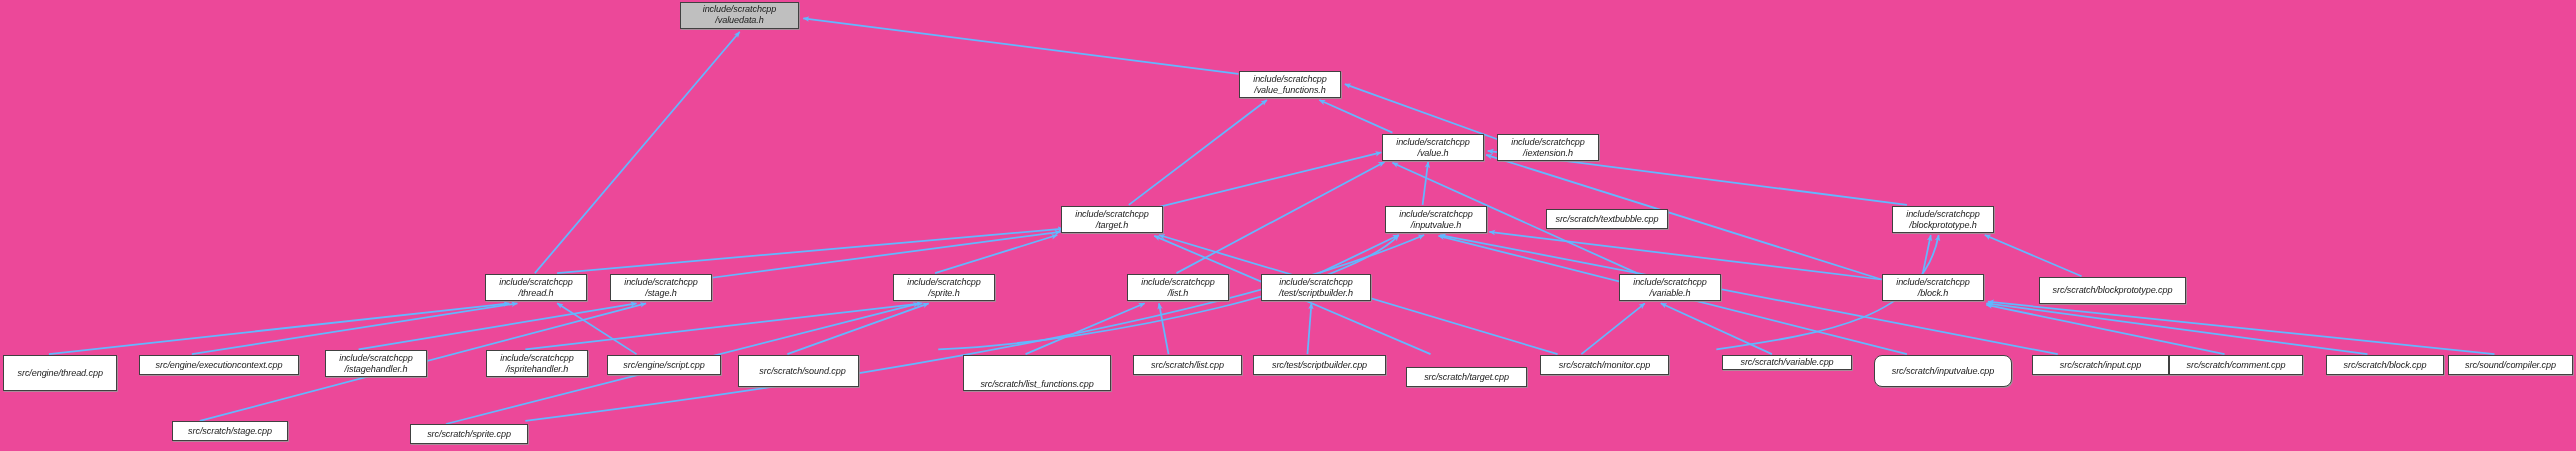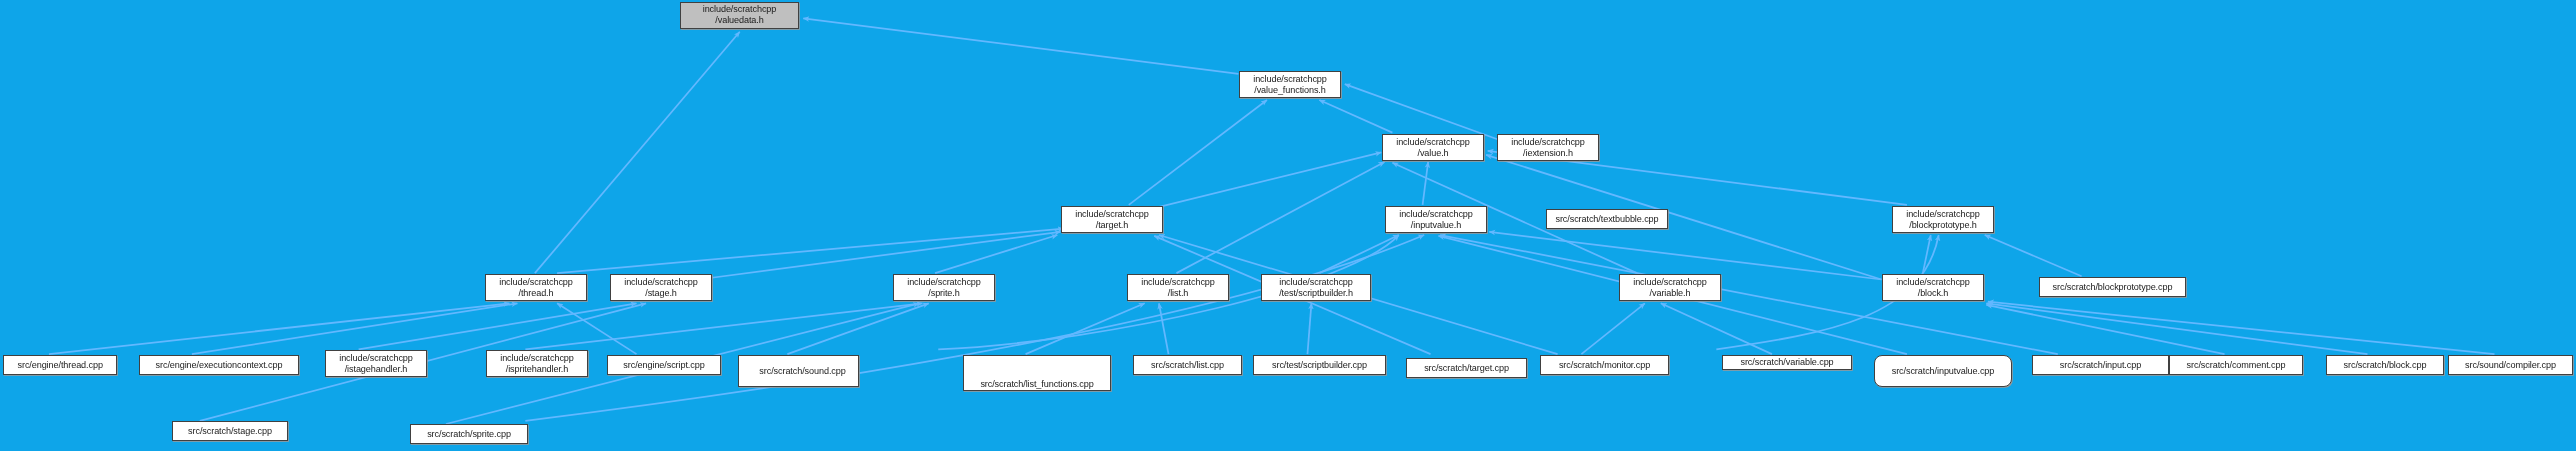--- a/index.html
+++ b/index.html
@@ -45,21 +45,21 @@
   .node.root {
     background: #bfbfbf;
     border: 0.8px solid #404040;
     color: #1a1a1a;
   }
   .node .ln { display: block; }
 </style>
 </head>
 <body>
 
-<div id="graph" style="width: 2576px; height: 451px; background: #0ea5e9;">
+<div id="graph" style="width: 2576px; height: 451px; background: #ec4899; font-style: italic;">
   <svg id="edges" viewBox="0 0 3241 568">
     <defs>
       <marker id="ah" markerWidth="9" markerHeight="9" refX="7.5" refY="4.5" orient="auto" markerUnits="userSpaceOnUse">
         <path d="M0,1 L8,4.5 L0,8 L2,4.5 Z" fill="#63b8ff"></path>
       </marker>
     </defs>
     <g fill="none" stroke="#63b8ff" stroke-width="2.2" marker-end="url(#ah)">
 
       <path d="M1558,93 L1010,23"></path>
       <path d="M672,344 L930,40"></path>
@@ -125,31 +125,31 @@
     <div class="node" style="left: 1385px; top: 206px; width: 102px; height: 27px;"><span class="ln">include/scratchcpp</span><span class="ln">/inputvalue.h</span></div>
     <div class="node" style="left: 1506px; top: 209px; width: 122px; height: 20px; margin-left: 40px;"><span class="ln">src/scratch/textbubble.cpp</span></div>
     <div class="node" style="left: 1892px; top: 206px; width: 102px; height: 27px;"><span class="ln">include/scratchcpp</span><span class="ln">/blockprototype.h</span></div>
     <div class="node" style="left: 485px; top: 274px; width: 102px; height: 27px;"><span class="ln">include/scratchcpp</span><span class="ln">/thread.h</span></div>
     <div class="node" style="left: 610px; top: 274px; width: 102px; height: 27px;"><span class="ln">include/scratchcpp</span><span class="ln">/stage.h</span></div>
     <div class="node" style="left: 893px; top: 274px; width: 102px; height: 27px;"><span class="ln">include/scratchcpp</span><span class="ln">/sprite.h</span></div>
     <div class="node" style="left: 1127px; top: 274px; width: 102px; height: 27px;"><span class="ln">include/scratchcpp</span><span class="ln">/list.h</span></div>
     <div class="node" style="left: 1261px; top: 274px; width: 110px; height: 27px;"><span class="ln">include/scratchcpp</span><span class="ln">/test/scriptbuilder.h</span></div>
     <div class="node" style="left: 1619px; top: 274px; width: 102px; height: 27px;"><span class="ln">include/scratchcpp</span><span class="ln">/variable.h</span></div>
     <div class="node" style="left: 1882px; top: 274px; width: 102px; height: 27px;"><span class="ln">include/scratchcpp</span><span class="ln">/block.h</span></div>
-    <div class="node" style="left: 2039px; top: 277px; width: 147px; height: 20px;"><span class="ln">src/scratch/blockprototype.cpp</span></div>
-    <div class="node" style="left: 3.2px; top: 355px; width: 114px; height: 20px;"><span class="ln">src/engine/thread.cpp</span></div>
+    <div class="node" style="left: 2039px; top: 277px; width: 147px; height: 27px;"><span class="ln">src/scratch/blockprototype.cpp</span></div>
+    <div class="node" style="left: 3.2px; top: 355px; width: 114px; height: 36px;"><span class="ln">src/engine/thread.cpp</span></div>
     <div class="node" style="left: 139px; top: 355px; width: 160px; height: 20px;"><span class="ln">src/engine/executioncontext.cpp</span></div>
     <div class="node" style="left: 325px; top: 350px; width: 102px; height: 27px;"><span class="ln">include/scratchcpp</span><span class="ln">/istagehandler.h</span></div>
     <div class="node" style="left: 486px; top: 350px; width: 102px; height: 27px;"><span class="ln">include/scratchcpp</span><span class="ln">/ispritehandler.h</span></div>
     <div class="node" style="left: 607px; top: 355px; width: 114px; height: 20px;"><span class="ln">src/engine/script.cpp</span></div>
     <div class="node" style="left: 738px; top: 355px; width: 121px; height: 32px; padding-left: 8px;"><span class="ln">src/scratch/sound.cpp</span></div>
     <div class="node" style="left: 963px; top: 355px; width: 148px; height: 36px; justify-content: flex-end;"><span class="ln">src/scratch/list_functions.cpp</span></div>
     <div class="node" style="left: 1133px; top: 355px; width: 109px; height: 20px;"><span class="ln">src/scratch/list.cpp</span></div>
     <div class="node" style="left: 1253px; top: 355px; width: 133px; height: 20px;"><span class="ln">src/test/scriptbuilder.cpp</span></div>
-    <div class="node" style="left: 1406px; top: 358px; width: 121px; height: 20px;"><span class="ln">src/scratch/target.cpp</span></div>
+    <div class="node" style="left: 1406px; top: 367px; width: 121px; height: 20px;"><span class="ln">src/scratch/target.cpp</span></div>
     <div class="node" style="left: 1540px; top: 355px; width: 129px; height: 20px;"><span class="ln">src/scratch/monitor.cpp</span></div>
     <div class="node" style="left: 1722px; top: 355px; width: 130px; height: 15px;"><span class="ln">src/scratch/variable.cpp</span></div>
     <div class="node" style="left: 1874px; top: 355px; width: 138px; height: 32px; border-radius: 8px;"><span class="ln">src/scratch/inputvalue.cpp</span></div>
     <div class="node" style="left: 2032px; top: 355px; width: 137px; height: 20px;"><span class="ln">src/scratch/input.cpp</span></div>
     <div class="node" style="left: 2169px; top: 355px; width: 134px; height: 20px;"><span class="ln">src/scratch/comment.cpp</span></div>
     <div class="node" style="left: 2326px; top: 355px; width: 118px; height: 20px;"><span class="ln">src/scratch/block.cpp</span></div>
     <div class="node" style="left: 2448px; top: 355px; width: 125px; height: 20px;"><span class="ln">src/sound/compiler.cpp</span></div>
     <div class="node" style="left: 172px; top: 421px; width: 116px; height: 20px;"><span class="ln">src/scratch/stage.cpp</span></div>
     <div class="node" style="left: 410px; top: 424px; width: 118px; height: 20px;"><span class="ln">src/scratch/sprite.cpp</span></div>
   </div>

